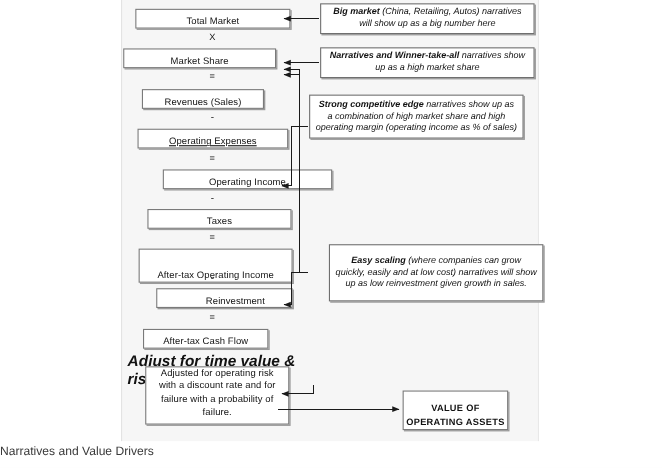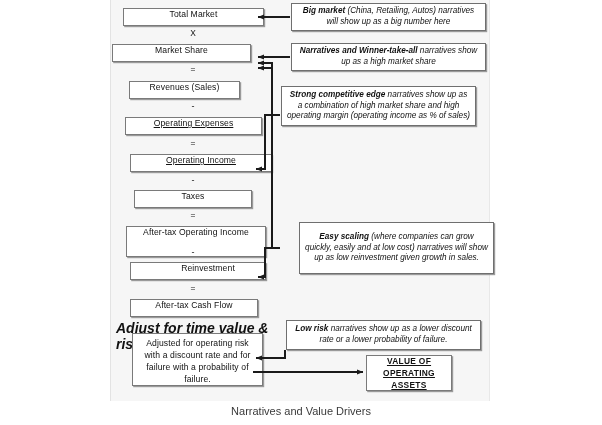--- a/index.html
+++ b/index.html
@@ -35,21 +35,21 @@
   }
 
   
   .node {
     position: absolute;
     box-sizing: border-box;
     background: #ffffff;
     border: 1px solid #7a7a7a;
     box-shadow: 1.2px 1.2px 0 0 #9a9a9a;
     display: flex;
-    align-items: flex-start;
+    align-items: flex-end;
     justify-content: center;
     text-align: center;
     font-size: 8.6px;
     line-height: 1.25;
     letter-spacing: 0.1px;
     color: #111111;
   }
   .node.multiline { line-height: 1.38; }
   .node.valuebox {
     font-weight: bold;
@@ -97,21 +97,20 @@
     width: 160px;
     font-weight: bold;
   }
 
   
   #caption {
     position: absolute;
     left: 0;
     top: 405px;
     width: 602px;
-    text-align: center;
     font-size: 11px;
     color: #3a3a3a;
   }
 
   
   #wires {
     position: absolute;
     left: 0; top: 0;
     width: 602px; height: 425px;
     pointer-events: none;
@@ -149,63 +148,63 @@
     </div>
 
     <div class="node" style="left:14px; top:117px; width:137px; height:18px;text-decoration:underline;">
       <span>Operating Expenses</span>
     </div>
 
     <div class="op" style="left:12px; top:138px;">
       <span>=</span>
     </div>
 
-    <div class="node" style="left:19px; top:154px; width:142px; height:18px;text-decoration:underline;">
+    <div class="node" style="left:37px; top:154px; width:154px; height:18px;">
       <span>Operating Income</span>
     </div>
 
     <div class="op minus" style="left:12px; top:178px;">
       <span>-</span>
     </div>
 
-    <div class="node" style="left:23px; top:190px; width:118px; height:18px;">
+    <div class="node" style="left:23px; top:190px; width:131px; height:18px;">
       <span>Taxes</span>
     </div>
 
     <div class="op" style="left:12px; top:210px;">
       <span>=</span>
     </div>
 
     <div class="node" style="left:15px; top:226px; width:140px; height:31px;">
       <span>After-tax Operating Income</span>
     </div>
 
     <div class="op minus" style="left:12px; top:250px;">
       <span>-</span>
     </div>
 
-    <div class="node" style="left:19px; top:262px; width:136px; height:18px;padding-left:20px;">
+    <div class="node" style="left:31px; top:262px; width:124px; height:18px;padding-left:20px;">
       <span>Reinvestment</span>
     </div>
 
     <div class="op" style="left:12px; top:283px;">
       <span>=</span>
     </div>
 
-    <div class="node" style="left:19px; top:299px; width:128px; height:18px;">
+    <div class="node" style="left:19px; top:299px; width:114px; height:18px;">
       <span>After-tax Cash Flow</span>
     </div>
 
     <div class="annot" style="left:5px; top:320px;">Adjust for time value &amp; risk</div>
 
     <div class="node multiline" style="left:21px; top:333px; width:131px; height:53px; padding:4px 5px;">
       <span>Adjusted for operating risk with a discount rate and for failure with a probability of failure.</span>
     </div>
 
-    <div class="node valuebox" style="left:255px; top:355px; width:86px; height:36px;text-decoration:underline;">
+    <div class="node valuebox" style="left:255px; top:355px; width:96px; height:36px;">
       <span>VALUE OF OPERATING ASSETS</span>
     </div>
 
     <div class="callout" style="left:180px; top:3px; width:195px; height:28px;">
       <span>
         <b>Big market</b><span> (China, Retailing, Autos) narratives will show up as a big number here</span>
       </span>
     </div>
 
     <div class="callout" style="left:180px; top:43px; width:195px; height:28px;">
@@ -219,25 +218,20 @@
         <b>Strong competitive edge</b><span> narratives show up as a combination of high market share and high operating margin (operating income as % of sales)</span>
       </span>
     </div>
 
     <div class="callout" style="left:188px; top:222px; width:195px; height:52px;">
       <span>
         <b>Easy scaling</b><span> (where companies can grow quickly, easily and at low cost) narratives will show up as low reinvestment given growth in sales.</span>
       </span>
     </div>
 
-    <div class="callout" style="left:175px; top:320px; width:195px; height:30px;">
-      <span>
-        <b>Low risk</b><span> narratives show up as a lower discount rate or a lower probability of failure.</span>
-      </span>
-    </div>
 
   </div>
 
   <svg id="wires" viewBox="0 0 602 425" xmlns="http://www.w3.org/2000/svg">
     <defs>
       <marker id="arw" markerWidth="7" markerHeight="7" refX="6.4" refY="3" orient="auto" markerUnits="userSpaceOnUse">
         <path d="M0,0.4 L6.6,3 L0,5.6 Z" fill="#1a1a1a"></path>
       </marker>
     </defs>
     <g stroke="#1a1a1a" stroke-width="1.05" fill="none" shape-rendering="crispEdges">

